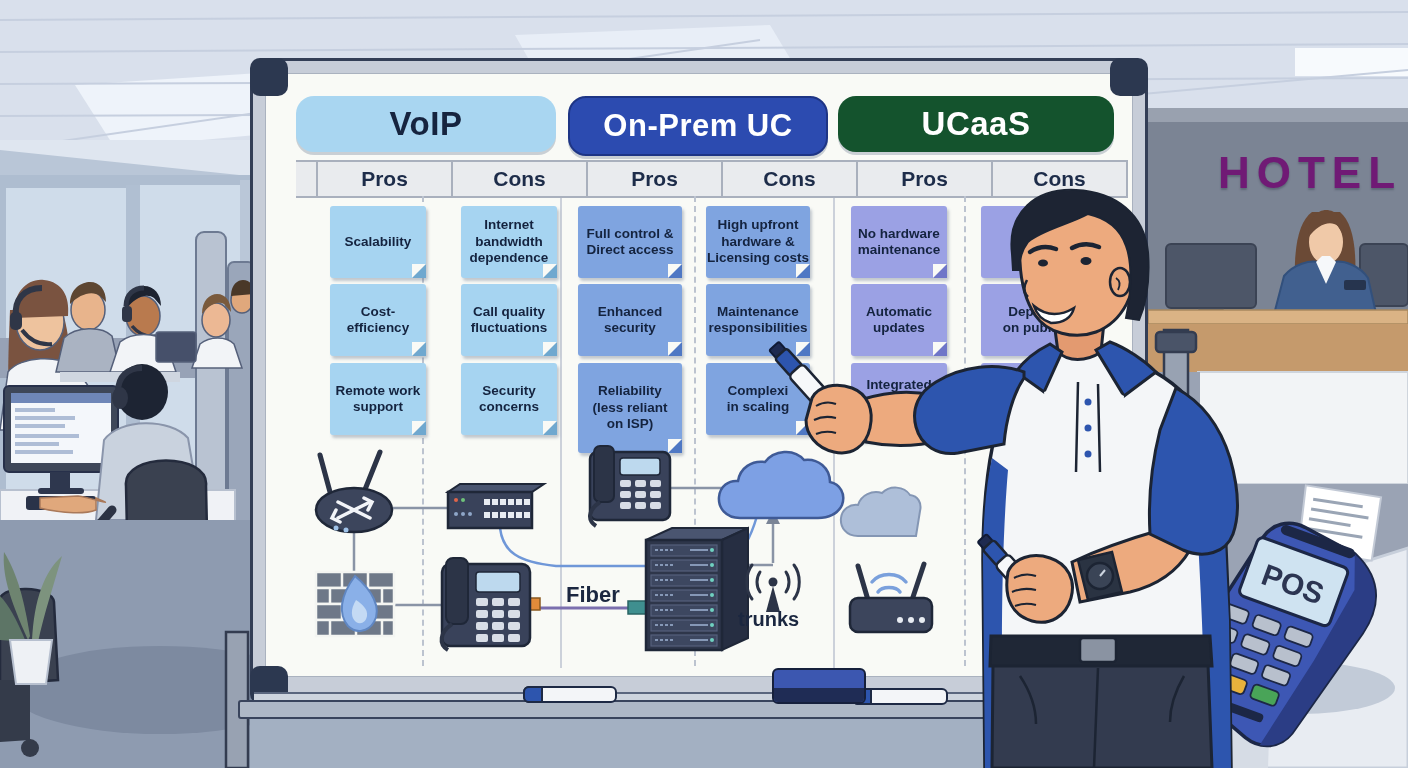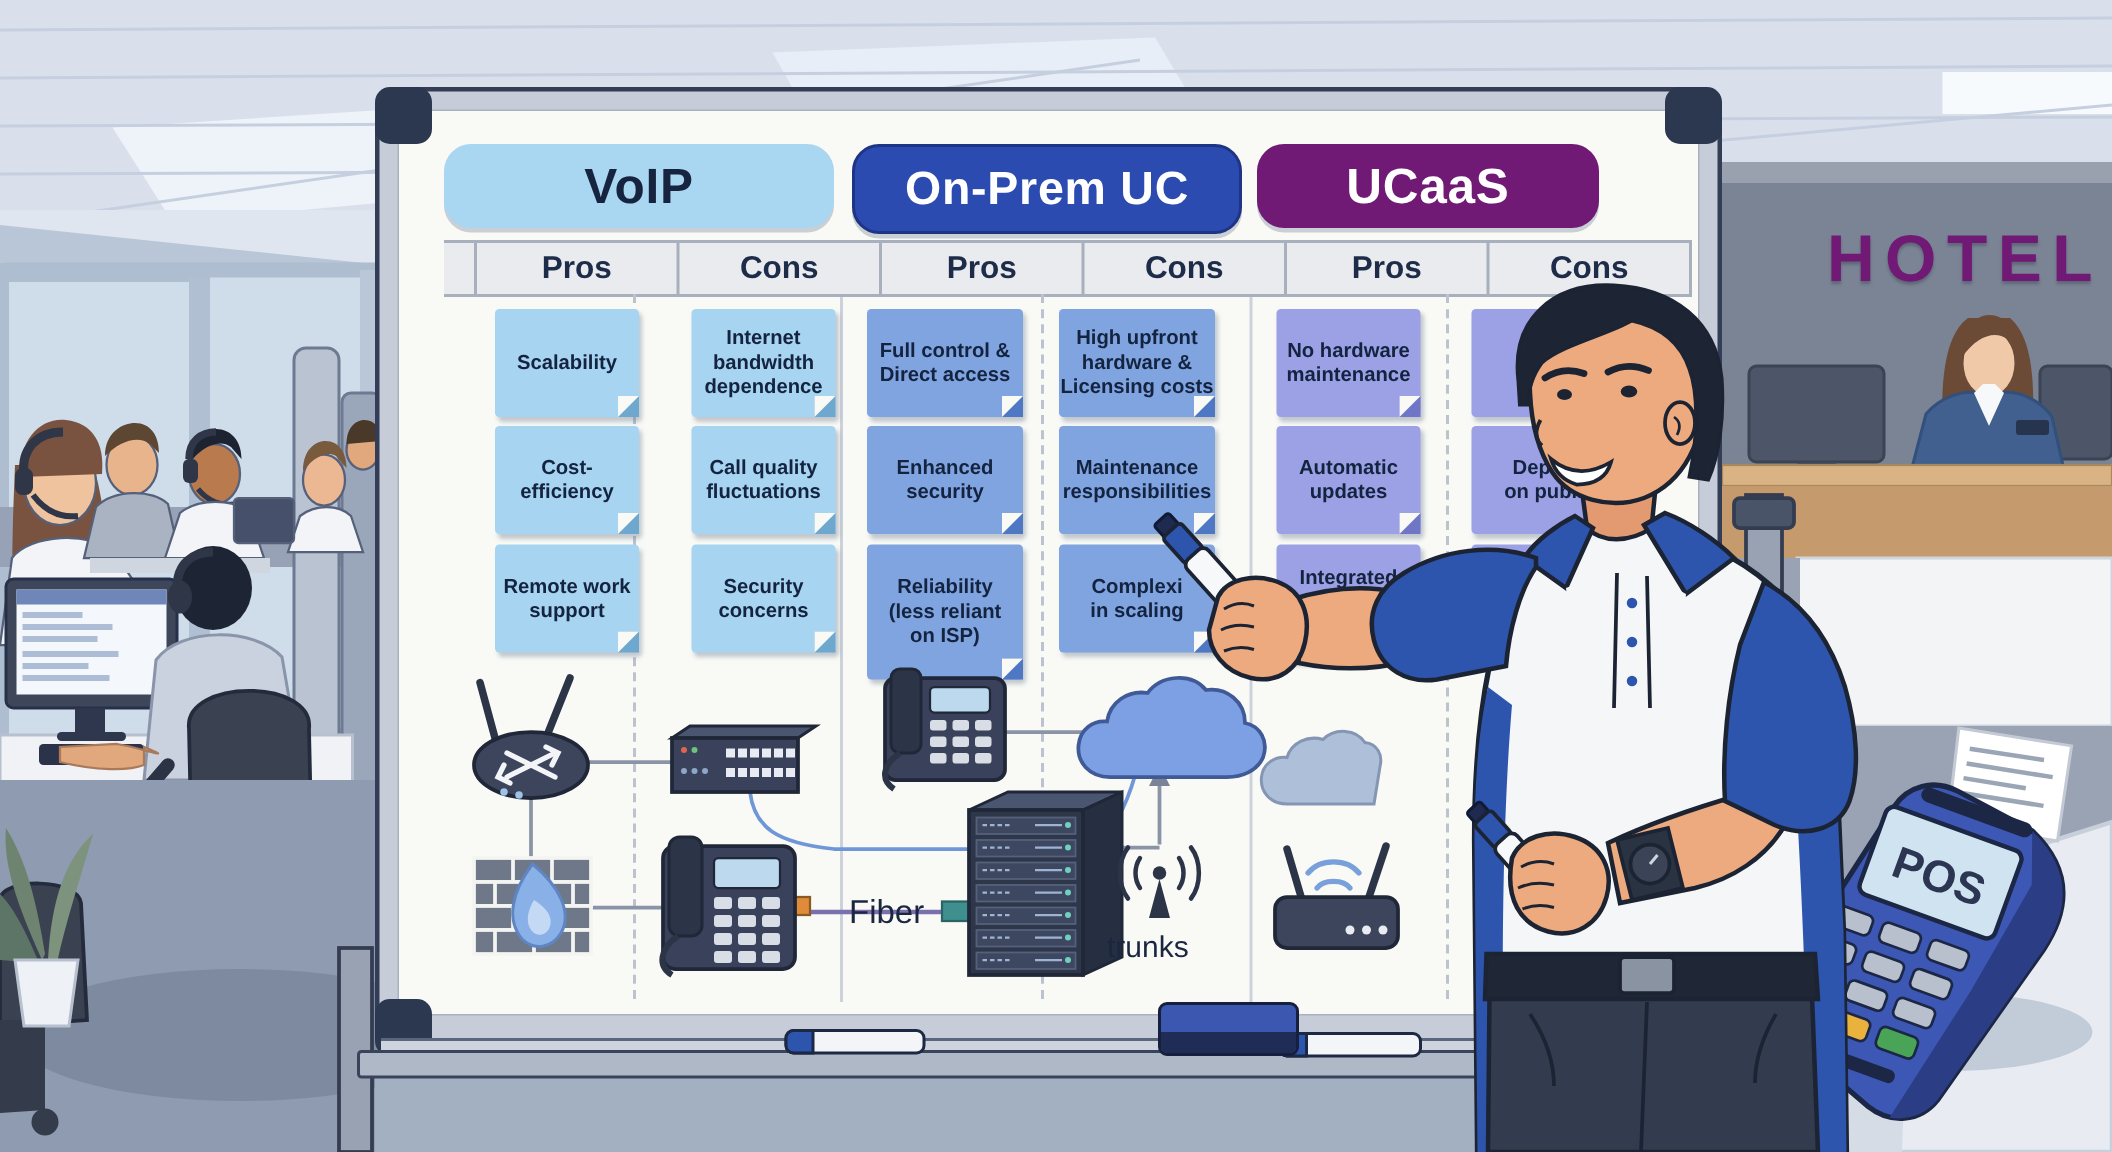--- a/index.html
+++ b/index.html
@@ -43,21 +43,21 @@
     display:flex;align-items:center;justify-content:center;text-align:center;
     white-space:pre-line;font-size:13.5px;font-weight:600;line-height:1.22;color:#14233f;
     box-shadow:2px 3px 3px rgba(90,105,130,.35);}
   .note:after{content:"";position:absolute;right:0;bottom:0;width:0;height:0;
     border-style:solid;border-width:0 0 14px 14px;border-color:transparent;}
   .note.voip{background:#a6d4f1;margin-left:20px;}  .note.voip:after{border-bottom-color:#6fa8cf;border-left-color:#f9faf6;}
   .note.onprem{background:#7fa4e0;}.note.onprem:after{border-bottom-color:#4f78c4;border-left-color:#f9faf6;}
   .note.ucaas{background:#9ba1e4;} .note.ucaas:after{border-bottom-color:#6f76c8;border-left-color:#f9faf6;}
   .note.w104{width:104px;}
   
-  .diag-label{position:absolute;color:#1b2740;font-weight:400;z-index:28;margin-top:13px;}
+  .diag-label{position:absolute;color:#1b2740;font-weight:700;z-index:28;}
   
   #hotel-sign{left:1190px;top:148px;width:200px;height:50px;z-index:6;
     font-size:44px;font-weight:800;letter-spacing:7px;color:#701a75;text-align:center;
     text-shadow:0 2px 2px rgba(40,50,65,.35);}
 </style>
 </head>
 <body>
 
 <div id="stage">
 
@@ -280,21 +280,21 @@
 <div class="abs marker-on-tray" style="left:523px;top:686px;width:70px;">
       <span class="marker-cap-left"></span>
     </div>
 <div class="abs marker-on-tray" style="left:852px;top:688px;width:72px;">
       <span class="marker-cap-left"></span>
     </div>
 <div class="abs" id="tray-eraser"></div>
 
 <div class="col-header" style="left:296px;width:260px;background:#a9d6f1;color:#16243f;font-size:33px;z-index:25;">VoIP</div>
 <div class="col-header" style="left:568px;width:256px;background:#2c4bb0;color:#ffffff;font-size:31px;z-index:25;border:2px solid #1e3585;">On-Prem UC</div>
-<div class="col-header" style="left:838px;width:228px;background:#701a75;color:#ffffff;font-size:33px;z-index:25;">UCaaS</div>
+<div class="col-header" style="left:838px;width:276px;background:#14532d;color:#ffffff;font-size:33px;z-index:25;">UCaaS</div>
 
 <div class="abs" id="subheader-band">
   <div class="subcell">Pros</div>
   <div class="subcell">Cons</div>
   <div class="subcell">Pros</div>
   <div class="subcell">Cons</div>
   <div class="subcell">Pros</div>
   <div class="subcell">Cons</div>
 </div>
 

